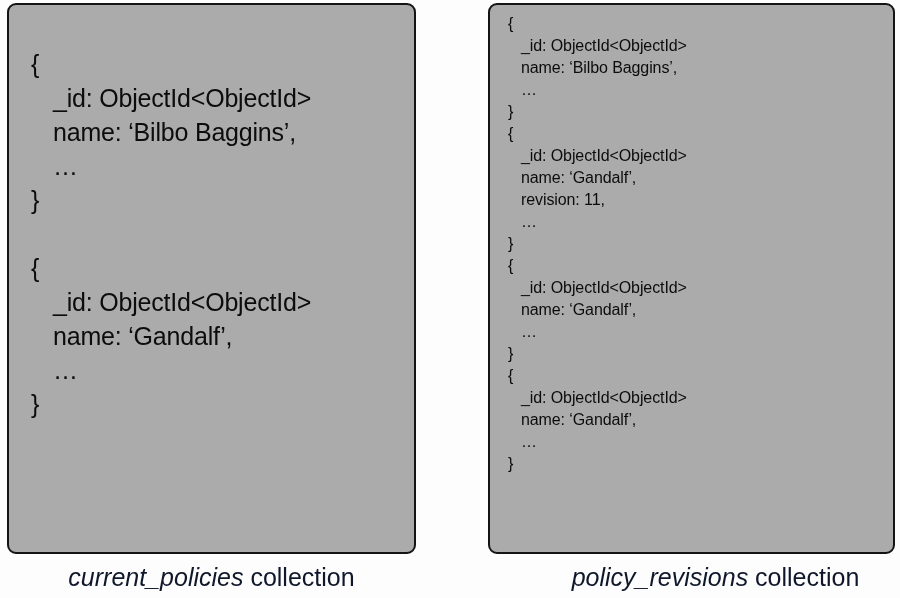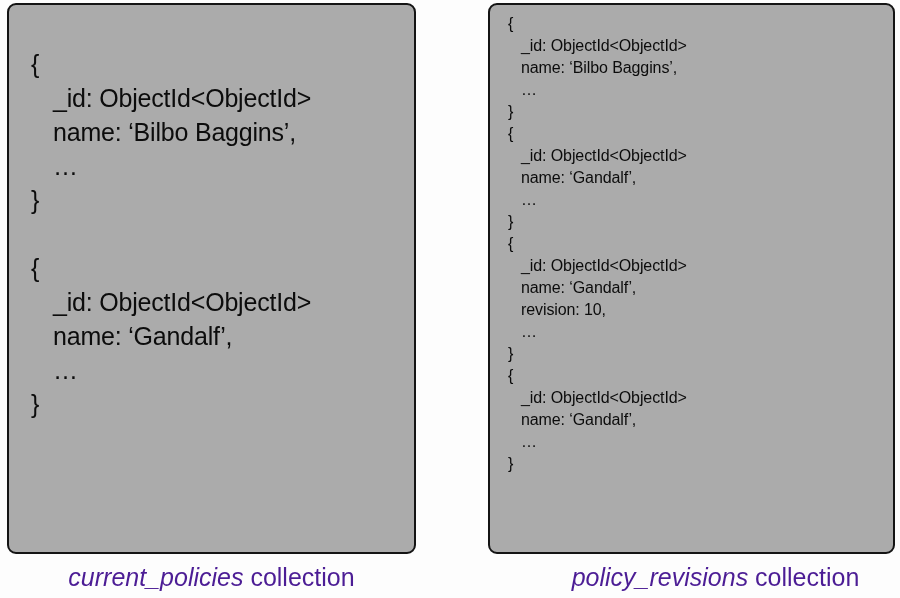--- a/index.html
+++ b/index.html
@@ -80,21 +80,21 @@
   #panel-revisions .line.indent {
     padding-left: 13px;
   }
 
   
   .caption {
     position: absolute;
     top: 562px;
     font-size: 25px;
     line-height: 30px;
-    color: #4c1d95;
+    color: #0f172a;
     text-align: center;
     white-space: nowrap;
   }
   .caption .coll-name {
     font-style: italic;
   }
   .caption .coll-word {
     font-style: normal;
   }
   #caption-current {
@@ -139,29 +139,29 @@
       <div class="line indent">_id: ObjectId&lt;ObjectId&gt;</div>
       <div class="line indent">name: ‘Bilbo Baggins’,</div>
       <div class="line indent">…</div>
       <div class="line">}</div>
     </div>
 
     <div class="doc">
       <div class="line">{</div>
       <div class="line indent">_id: ObjectId&lt;ObjectId&gt;</div>
       <div class="line indent">name: ‘Gandalf’,</div>
+      <div class="line indent">revision: 11,</div>
       <div class="line indent">…</div>
       <div class="line">}</div>
     </div>
 
     <div class="doc">
       <div class="line">{</div>
       <div class="line indent">_id: ObjectId&lt;ObjectId&gt;</div>
       <div class="line indent">name: ‘Gandalf’,</div>
-      <div class="line indent">revision: 10,</div>
       <div class="line indent">…</div>
       <div class="line">}</div>
     </div>
 
     <div class="doc">
       <div class="line">{</div>
       <div class="line indent">_id: ObjectId&lt;ObjectId&gt;</div>
       <div class="line indent">name: ‘Gandalf’,</div>
       <div class="line indent">…</div>
       <div class="line">}</div>

